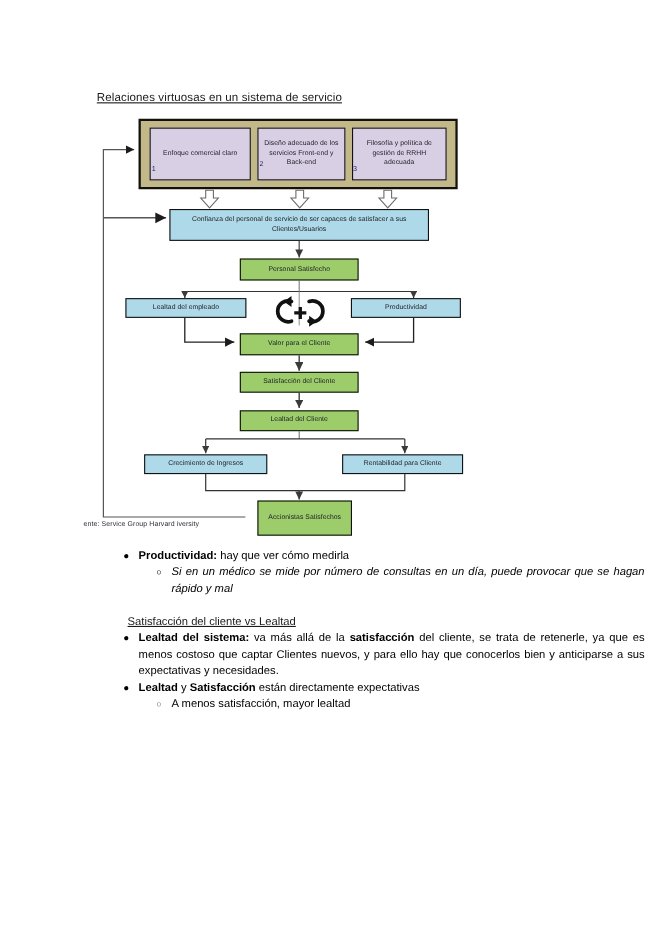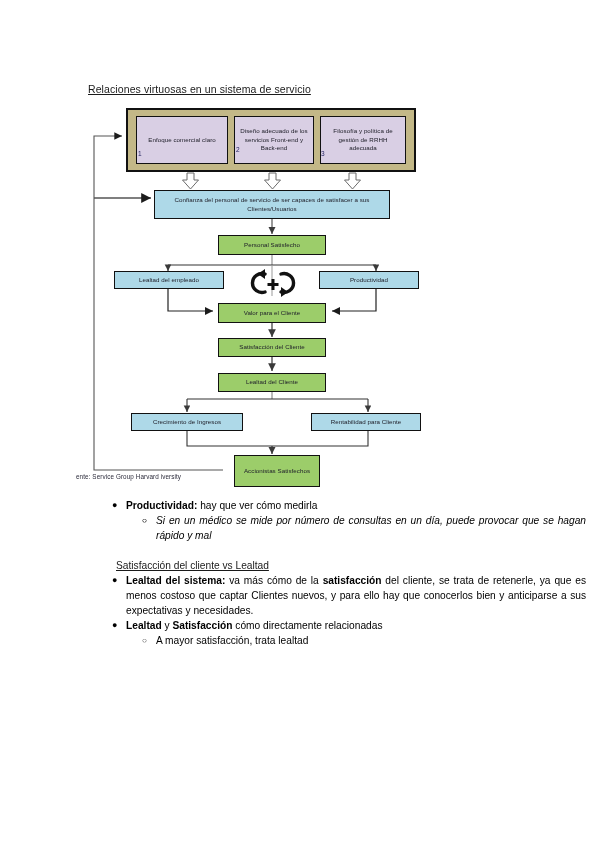--- a/index.html
+++ b/index.html
@@ -247,28 +247,28 @@
       </li>
     </ul>
 
     <div style="height:16px;"></div>
 
     <div class="sec-head">Satisfacción del cliente vs Lealtad</div>
 
     <ul class="l1">
       <li>
         <span class="bullet">●</span>
-        <span class="b">Lealtad del sistema:</span><span> va más cómo de la </span><span class="b">satisfacción</span><span> del cliente, se trata de retenerle, ya que es menos costoso que captar Clientes nuevos, y para ello hay que conocerlos bien y anticiparse a sus expectativas y necesidades.</span>
+        <span class="b">Lealtad del sistema:</span><span> va más allá de la </span><span class="b">satisfacción</span><span> del cliente, se trata de retenerle, ya que es menos costoso que captar Clientes nuevos, y para ello hay que conocerlos bien y anticiparse a sus expectativas y necesidades.</span>
       </li>
       <li>
         <span class="bullet">●</span>
-        <span class="b">Lealtad</span><span> y </span><span class="b">Satisfacción</span><span>  cómo directamente relacionadas</span>
+        <span class="b">Lealtad</span><span> y </span><span class="b">Satisfacción</span><span>  están directamente expectativas</span>
         <ul class="l2">
           <li style="font-style:normal;">
             <span class="bullet2">○</span>
-            <span>A mayor satisfacción, trata lealtad</span>
+            <span>A menos satisfacción, mayor lealtad</span>
           </li>
         </ul>
       </li>
     </ul>
   </div>
 
 </div>
 
 </body></html>

